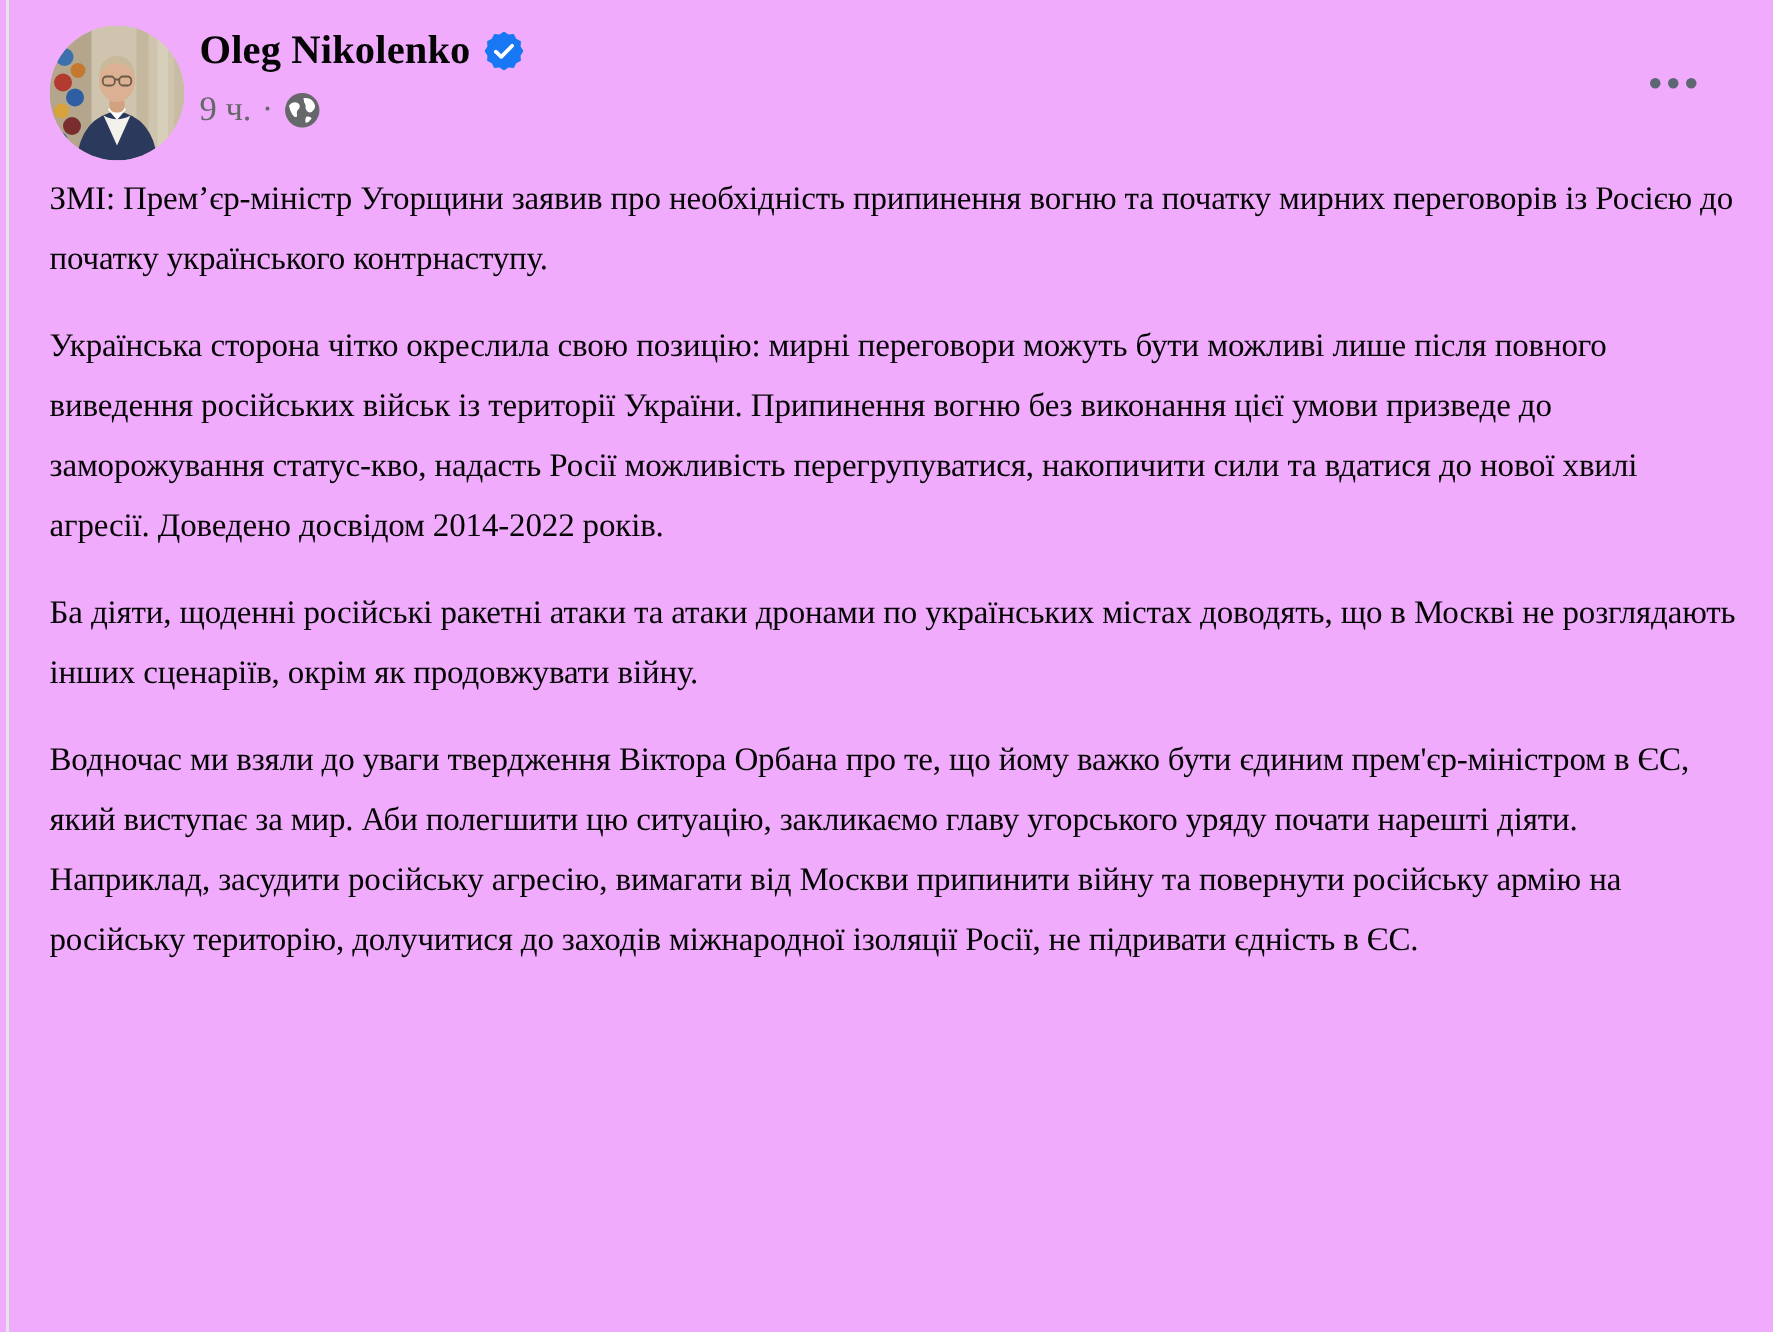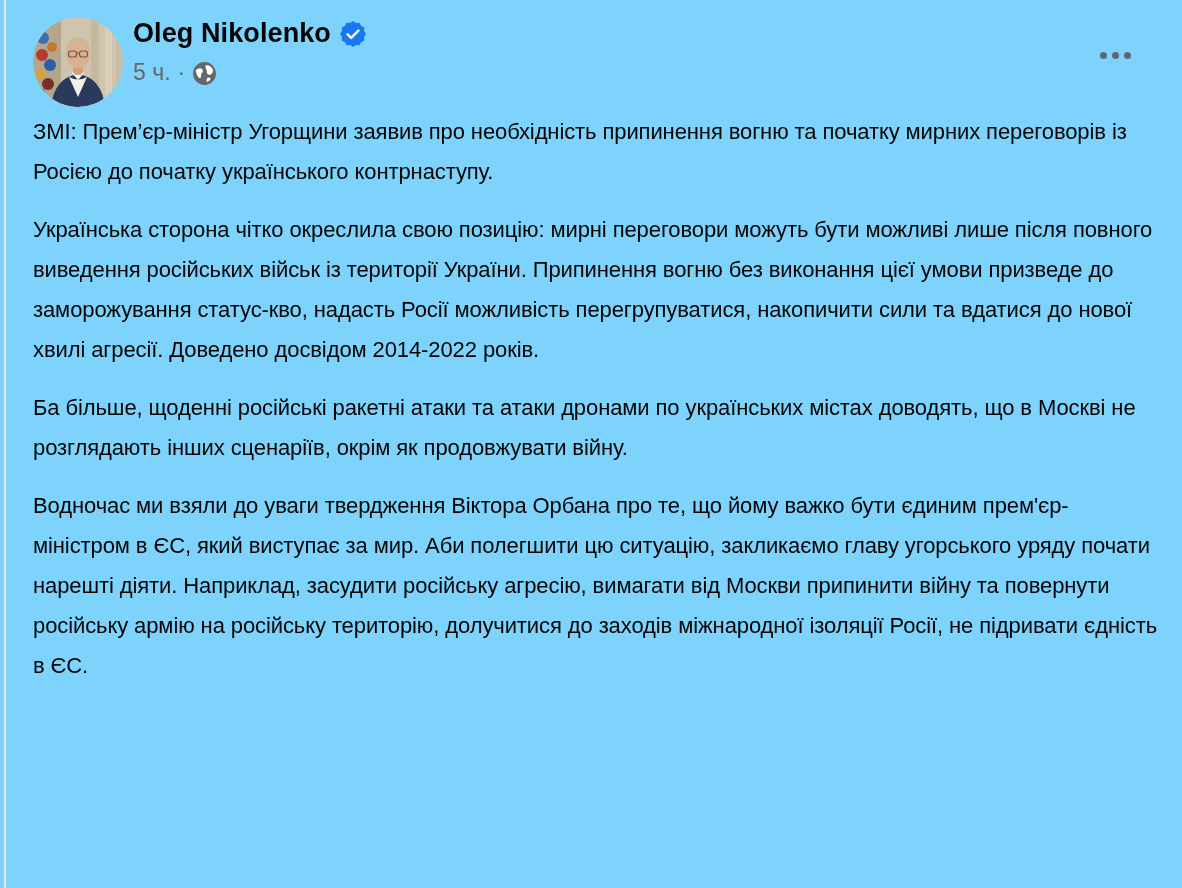--- a/index.html
+++ b/index.html
@@ -4,22 +4,23 @@
 <style>
   * { margin: 0; padding: 0; box-sizing: border-box; }
   html, body { background: #ffffff; }
   body {
     font-family: "Liberation Sans", "DejaVu Sans", sans-serif;
     width: 1182px; height: 888px; overflow: hidden;
   }
   .post {
     position: relative;
     width: 1182px; height: 888px;
-    background: #7dd3fc;
+    background: #f0abfc;
     overflow: hidden;
+    font-family: Liberation Serif, serif;
   }
   .card-left-edge {
     position: absolute; left: 4px; top: 0; bottom: 0;
     width: 2px; background: #e4e6eb;
   }
   
   .header { position: absolute; left: 0; top: 0; width: 100%; height: 110px; }
   .avatar {
     position: absolute; left: 33px; top: 17px;
     width: 90px; height: 90px; border-radius: 50%;
@@ -102,36 +103,36 @@
 
     <div class="name-row">
       <span class="author-name">Oleg Nikolenko</span>
       <svg class="verified-badge" viewBox="0 0 24 24">
         <polygon fill="#1877f2" points="24,12 22.2,14.7 22.4,18 19.5,19.5 18,22.4 14.7,22.2 12,24 9.3,22.2 6,22.4 4.5,19.5 1.6,18 1.8,14.7 0,12 1.8,9.3 1.6,6 4.5,4.5 6,1.6 9.3,1.8 12,0 14.7,1.8 18,1.6 19.5,4.5 22.4,6 22.2,9.3"></polygon>
         <path d="M7 12.4 L10.3 15.6 L17 8.8" fill="none" stroke="#ffffff" stroke-width="2.3" stroke-linecap="round" stroke-linejoin="round"></path>
       </svg>
     </div>
 
     <div class="meta-row">
-      <span>5 ч.</span>
+      <span>9 ч.</span>
       <span class="meta-sep">·</span>
       <svg class="globe-icon" viewBox="0 0 24 24">
         <circle cx="12" cy="12" r="11" fill="#65676b"></circle>
         <path d="M3.5 9 Q6 6 8.8 7.2 Q11.2 8.3 10 11 Q8.2 12.2 8.6 14.5 Q9 17 7 16.2 Q4.5 14.2 3.5 9 Z" fill="#ffffff"></path>
         <path d="M12.8 4.2 Q16.5 3.6 18.8 6.2 Q21.2 9 19.4 11.6 Q17.4 14.4 15.4 12.8 Q13.6 11.3 14.2 9 Q12.8 6.8 12.8 4.2 Z" fill="#ffffff"></path>
         <path d="M14.5 16.2 Q17 15.4 18 17.2 Q16.4 19.6 14.2 20.2 Q13.6 18 14.5 16.2 Z" fill="#ffffff"></path>
       </svg>
     </div>
 
     <button class="options-btn" aria-label="Options">
       <span class="dot"></span>
       <span class="dot"></span>
       <span class="dot"></span>
     </button>
   </div>
 
   <div class="body-text">
     <p>ЗМІ: Прем’єр-міністр Угорщини заявив про необхідність припинення вогню та початку мирних переговорів із Росією до початку українського контрнаступу.</p>
     <p>Українська сторона чітко окреслила свою позицію: мирні переговори можуть бути можливі лише після повного виведення російських військ із території України. Припинення вогню без виконання цієї умови призведе до заморожування статус-кво, надасть Росії можливість перегрупуватися, накопичити сили та вдатися до нової хвилі агресії. Доведено досвідом 2014-2022 років.</p>
-    <p>Ба більше, щоденні російські ракетні атаки та атаки дронами по українських містах доводять, що в Москві не розглядають інших сценаріїв, окрім як продовжувати війну.</p>
+    <p>Ба діяти, щоденні російські ракетні атаки та атаки дронами по українських містах доводять, що в Москві не розглядають інших сценаріїв, окрім як продовжувати війну.</p>
     <p>Водночас ми взяли до уваги твердження Віктора Орбана про те, що йому важко бути єдиним прем'єр-міністром в ЄС, який виступає за мир. Аби полегшити цю ситуацію, закликаємо главу угорського уряду почати нарешті діяти. Наприклад, засудити російську агресію, вимагати від Москви припинити війну та повернути російську армію на російську територію, долучитися до заходів міжнародної ізоляції Росії, не підривати єдність в ЄС.</p>
   </div>
 </div>
 
 </body></html>

